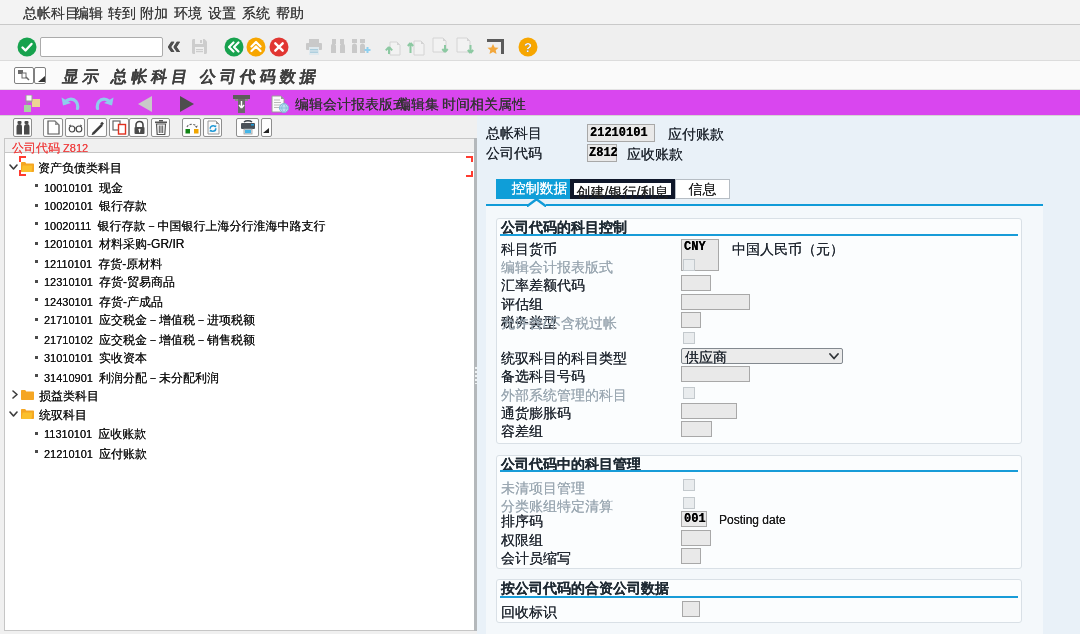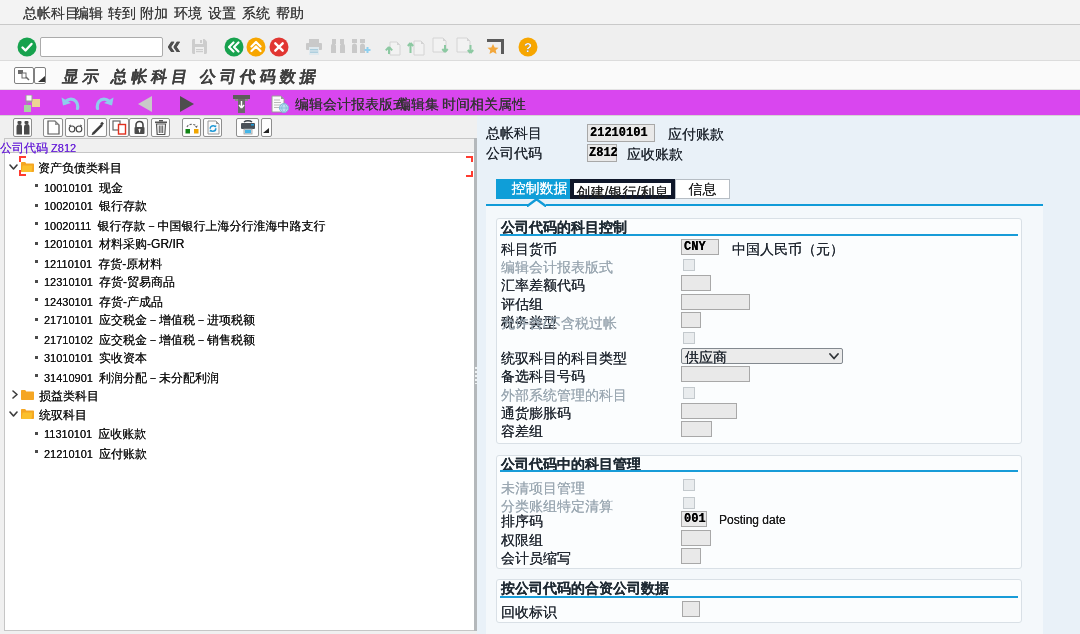--- a/index.html
+++ b/index.html
@@ -234,21 +234,21 @@
     <rect x="11" y="4" width="3" height="1.6" fill="#1e97d4"></rect>
     <rect x="4" y="9" width="8" height="5" fill="#e8e8e8" stroke="#9a9a9a" stroke-width=".8"></rect>
     <rect x="5" y="9.8" width="6" height="3.4" fill="#45b6e8"></rect>
   </svg>
 <svg style="left:263px;top:128px" width="6" height="5" viewBox="0 0 6 5">
     <path d="M6 0v5H0z" fill="#222"></path>
   </svg>
 
 <div class="abs tree"></div>
 <div class="abs" style="left:5px;top:139px;width:469px;height:14px;background:#f0f0f0;border-bottom:1px solid #c6c6c6"></div>
-<div class="abs" style="left:0;top:140px;font-size:12px;color:#6d28d9;white-space:nowrap">公司代码<span style="font-size:11px"> Z812</span></div>
+<div class="abs" style="left:12px;top:140px;font-size:12px;color:#ef4444;white-space:nowrap">公司代码<span style="font-size:11px"> Z812</span></div>
 
 <div class="abs rightpanel"></div>
 <div class="lbl" style="left:486px;top:125px">总帐科目</div>
 <div class="inp" style="left:587px;top:124px;width:68px;height:18px;line-height:16px">21210101</div>
 <div class="lbl" style="left:668px;top:126px">应付账款</div>
 <div class="lbl" style="left:486px;top:145px">公司代码</div>
 <div class="inp" style="left:587px;top:144px;width:30px;height:18px;padding-left:1px;line-height:16px">Z812</div>
 <div class="lbl" style="left:627px;top:146px">应收账款</div>
 
 <div class="tab" style="left:496px;width:87px;background:#0f9ed8;color:#fff">控制数据</div>
@@ -319,21 +319,21 @@
 <div class="trow" style="left:44px;top:426px">11310101&nbsp; <span class="z">应收账款</span></div>
 <div class="bullet" style="left:35px;top:450px"></div>
 <div class="trow" style="left:44px;top:446px">21210101&nbsp; <span class="z">应付账款</span></div>
 <div class="abs" style="left:474px;top:138px;width:3px;height:493px;background:#b4b8bb"></div>
 <div class="abs" style="left:474.5px;top:367px;width:2px;height:17px;background:repeating-linear-gradient(to bottom,#eef1f2 0 2px,#b4b8bb 2px 4px)"></div>
 
 <div class="gb" style="left:496px;top:218px;width:526px;height:226px"></div>
 <div class="gbh" style="left:501px;top:219px">公司代码的科目控制</div>
 <div class="gbline" style="left:500px;top:234px;width:518px"></div>
 <div class="lbl" style="left:501px;top:241px">科目货币</div>
-<div class="inp" style="left:681px;top:239px;width:38px;height:16px">CNY</div>
+<div class="inp" style="left:681px;top:239px;width:38px;height:32px">CNY</div>
 <div class="lbl" style="left:732px;top:241px">中国人民币（元）</div>
 <div class="lblg" style="left:501px;top:259px">编辑会计报表版式</div>
 <div class="cb" style="left:683px;top:259px"></div>
 <div class="lbl" style="left:501px;top:277px">汇率差额代码</div>
 <div class="inp" style="left:681px;top:275px;width:30px;height:16px"></div>
 <div class="lbl" style="left:501px;top:296px">评估组</div>
 <div class="inp" style="left:681px;top:294px;width:69px;height:16px"></div>
 <div class="lbl" style="left:501px;top:314px">税务类型</div>
 <div class="inp" style="left:681px;top:312px;width:20px;height:16px"></div>
 <div class="lblg" style="left:501px;top:315px">允许含/不含税过帐</div>

